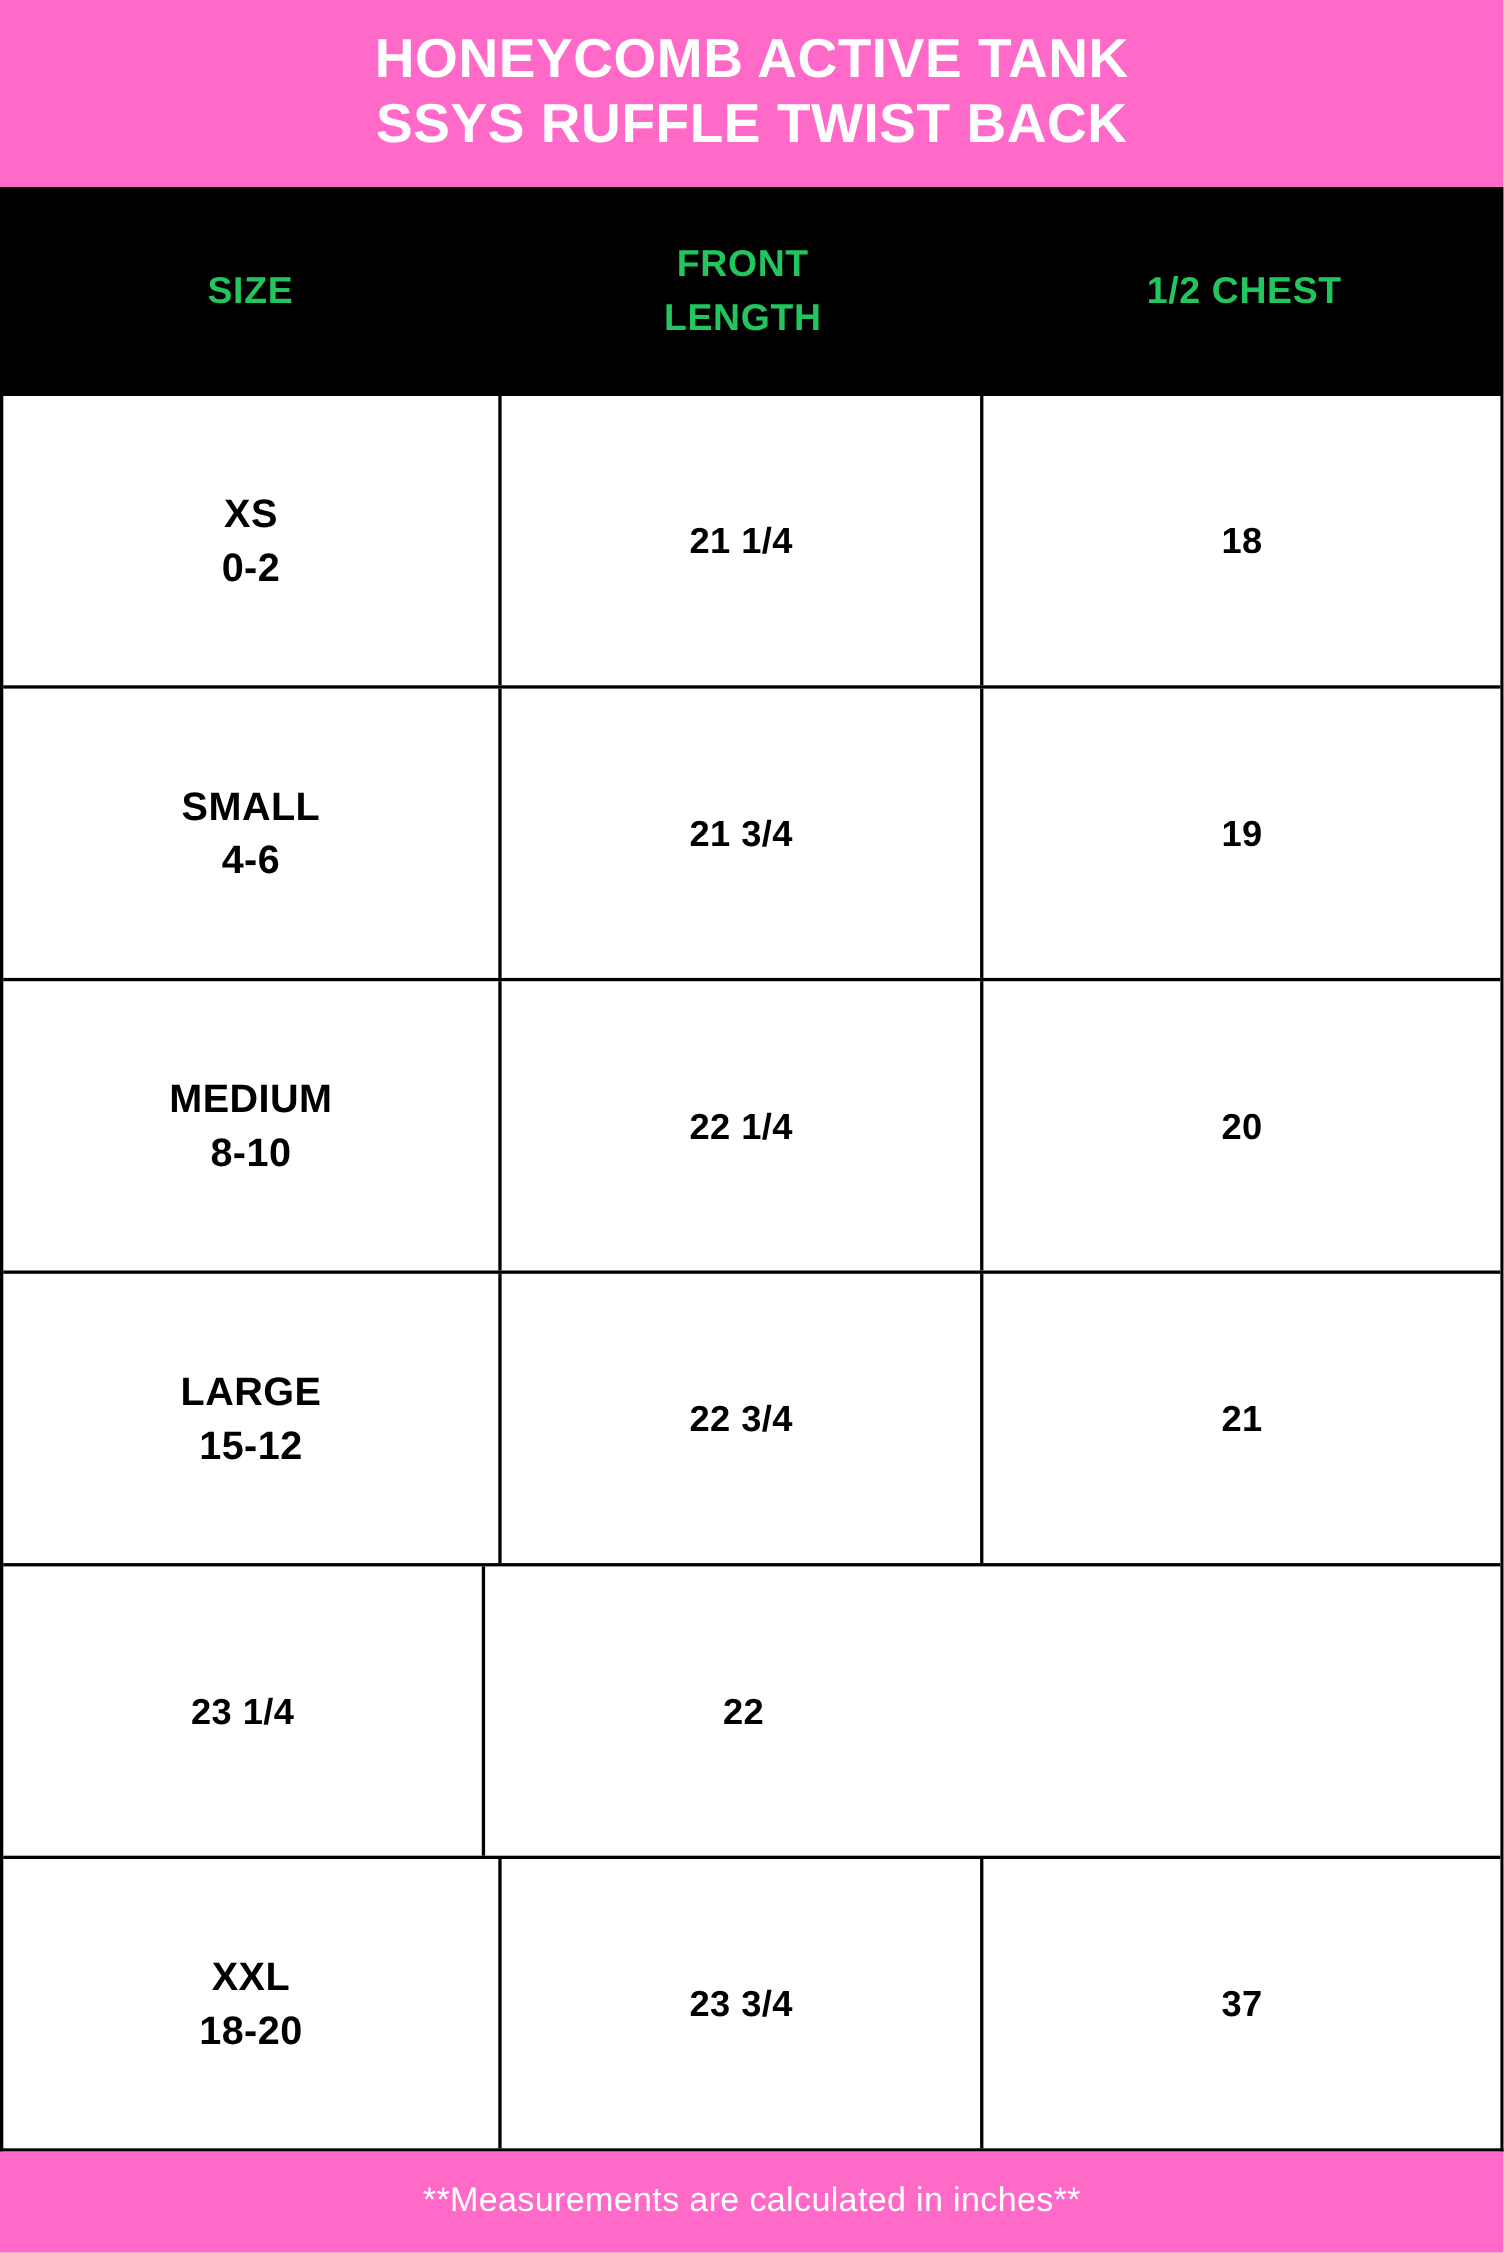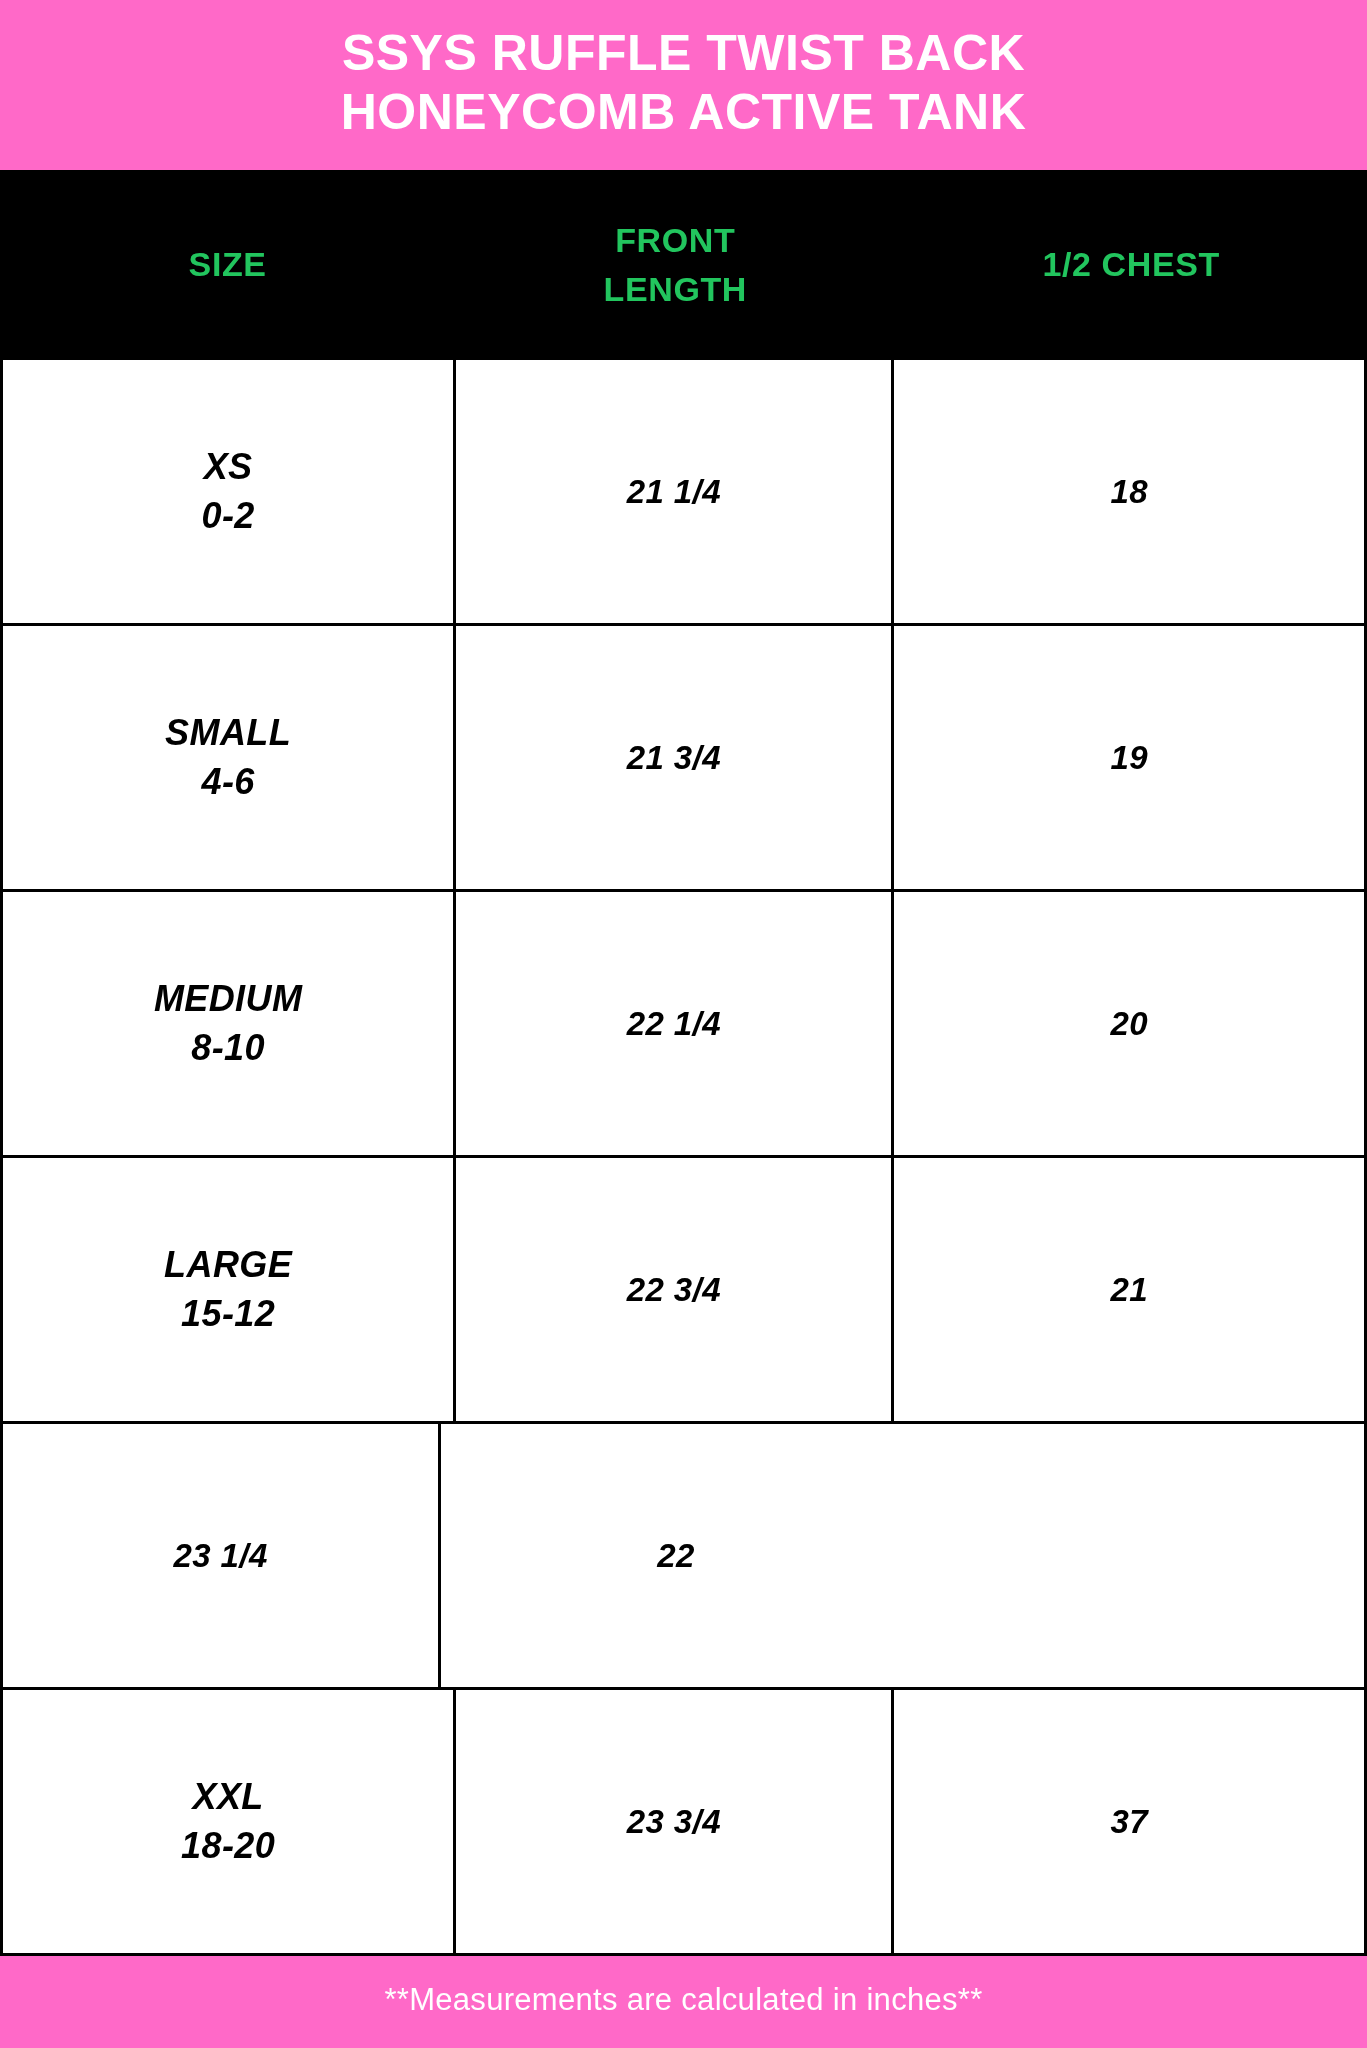--- a/index.html
+++ b/index.html
@@ -68,21 +68,20 @@
     display: flex;
     flex-direction: column;
     border-top: 0;
     box-sizing: border-box;
   }
   .row {
     display: flex;
     flex: 1 1 0;
     box-sizing: border-box;
     border-bottom: 3px solid #000000;
-    font-style: italic;
   }
   .row:last-child { border-bottom: 0; }
   .row .cell {
     display: flex;
     flex-direction: column;
     align-items: center;
     justify-content: center;
     text-align: center;
     color: #000000;
     box-sizing: border-box;
@@ -121,22 +120,22 @@
     padding: 26px 20px 30px 20px;
     box-sizing: border-box;
   }
 </style>
 </head>
 <body>
 
 <div class="sheet">
 
   <div class="title-banner">
+    <div class="title-line">HONEYCOMB ACTIVE TANK</div>
     <div class="title-line">SSYS RUFFLE TWIST BACK</div>
-    <div class="title-line">HONEYCOMB ACTIVE TANK</div>
   </div>
 
   <div class="table-head">
     <div class="cell col-size">
       <span>SIZE</span>
     </div>
     <div class="cell col-front">
       <div>
         <span>FRONT</span>
         <span>LENGTH</span>

